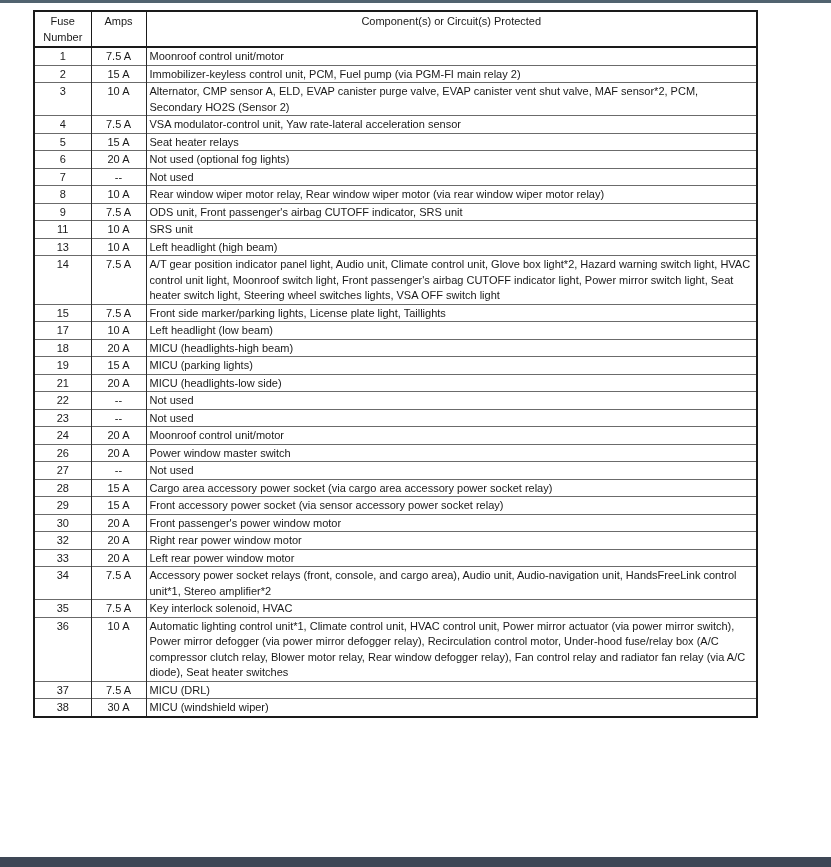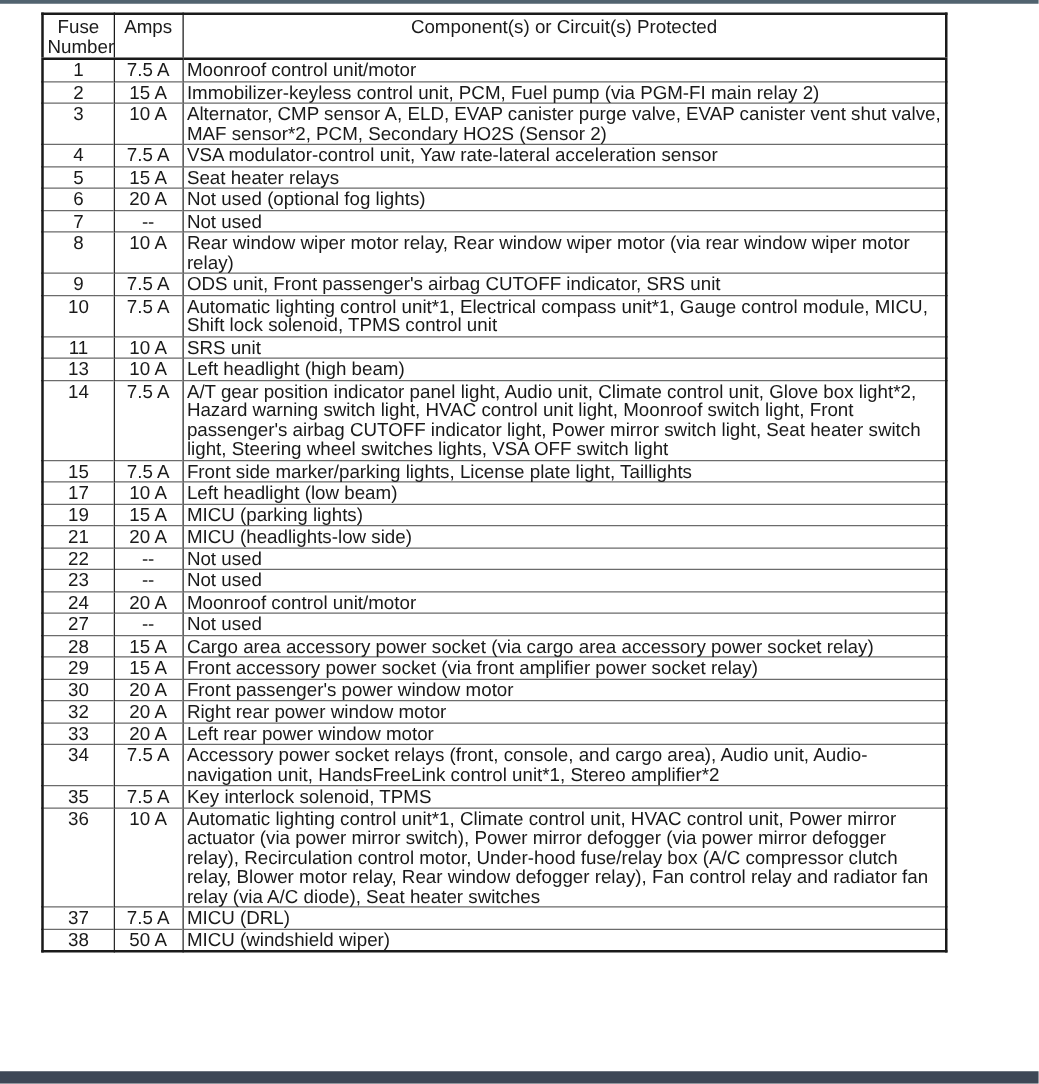--- a/index.html
+++ b/index.html
@@ -27,21 +27,21 @@
     background: #3e4756;
   }
   table.fuse-table {
     position: absolute;
     top: 10px;
     left: 33px;
     width: 723px;
     border-collapse: collapse;
     table-layout: fixed;
     border: 2px solid #1a1a1a;
-    font-size: 15px;
+    font-size: 11px;
     line-height: 15.5px;
   }
   col.c-fuse { width: 57px; }
   col.c-amps { width: 55px; }
   col.c-circuit { width: 611px; }
   th {
     font-weight: normal;
     text-align: center;
     vertical-align: top;
     padding: 2px 3px 1px;
@@ -119,25 +119,20 @@
         <td class="cell-center">8</td>
         <td class="cell-center">10 A</td>
         <td class="cell-left">Rear window wiper motor relay, Rear window wiper motor (via rear window wiper motor relay)</td>
       </tr>
       <tr>
         <td class="cell-center">9</td>
         <td class="cell-center">7.5 A</td>
         <td class="cell-left">ODS unit, Front passenger's airbag CUTOFF indicator, SRS unit</td>
       </tr>
       <tr>
-        <td class="cell-center">10</td>
-        <td class="cell-center">7.5 A</td>
-        <td class="cell-left">Automatic lighting control unit*1, Electrical compass unit*1, Gauge control module, MICU, Shift lock solenoid, TPMS control unit</td>
-      </tr>
-      <tr>
         <td class="cell-center">11</td>
         <td class="cell-center">10 A</td>
         <td class="cell-left">SRS unit</td>
       </tr>
       <tr>
         <td class="cell-center">13</td>
         <td class="cell-center">10 A</td>
         <td class="cell-left">Left headlight (high beam)</td>
       </tr>
       <tr>
@@ -149,20 +144,25 @@
         <td class="cell-center">15</td>
         <td class="cell-center">7.5 A</td>
         <td class="cell-left">Front side marker/parking lights, License plate light, Taillights</td>
       </tr>
       <tr>
         <td class="cell-center">17</td>
         <td class="cell-center">10 A</td>
         <td class="cell-left">Left headlight (low beam)</td>
       </tr>
       <tr>
+        <td class="cell-center">18</td>
+        <td class="cell-center">20 A</td>
+        <td class="cell-left">MICU (headlights-high beam)</td>
+      </tr>
+      <tr>
         <td class="cell-center">19</td>
         <td class="cell-center">15 A</td>
         <td class="cell-left">MICU (parking lights)</td>
       </tr>
       <tr>
         <td class="cell-center">21</td>
         <td class="cell-center">20 A</td>
         <td class="cell-left">MICU (headlights-low side)</td>
       </tr>
       <tr>
@@ -174,33 +174,38 @@
         <td class="cell-center">23</td>
         <td class="cell-center">--</td>
         <td class="cell-left">Not used</td>
       </tr>
       <tr>
         <td class="cell-center">24</td>
         <td class="cell-center">20 A</td>
         <td class="cell-left">Moonroof control unit/motor</td>
       </tr>
       <tr>
+        <td class="cell-center">26</td>
+        <td class="cell-center">20 A</td>
+        <td class="cell-left">Power window master switch</td>
+      </tr>
+      <tr>
         <td class="cell-center">27</td>
         <td class="cell-center">--</td>
         <td class="cell-left">Not used</td>
       </tr>
       <tr>
         <td class="cell-center">28</td>
         <td class="cell-center">15 A</td>
         <td class="cell-left">Cargo area accessory power socket (via cargo area accessory power socket relay)</td>
       </tr>
       <tr>
         <td class="cell-center">29</td>
         <td class="cell-center">15 A</td>
-        <td class="cell-left">Front accessory power socket (via front amplifier power socket relay)</td>
+        <td class="cell-left">Front accessory power socket (via sensor accessory power socket relay)</td>
       </tr>
       <tr>
         <td class="cell-center">30</td>
         <td class="cell-center">20 A</td>
         <td class="cell-left">Front passenger's power window motor</td>
       </tr>
       <tr>
         <td class="cell-center">32</td>
         <td class="cell-center">20 A</td>
         <td class="cell-left">Right rear power window motor</td>
@@ -211,33 +216,33 @@
         <td class="cell-left">Left rear power window motor</td>
       </tr>
       <tr>
         <td class="cell-center">34</td>
         <td class="cell-center">7.5 A</td>
         <td class="cell-left">Accessory power socket relays (front, console, and cargo area), Audio unit, Audio-navigation unit, HandsFreeLink control unit*1, Stereo amplifier*2</td>
       </tr>
       <tr>
         <td class="cell-center">35</td>
         <td class="cell-center">7.5 A</td>
-        <td class="cell-left">Key interlock solenoid, TPMS</td>
+        <td class="cell-left">Key interlock solenoid, HVAC</td>
       </tr>
       <tr>
         <td class="cell-center">36</td>
         <td class="cell-center">10 A</td>
         <td class="cell-left">Automatic lighting control unit*1, Climate control unit, HVAC control unit, Power mirror actuator (via power mirror switch), Power mirror defogger (via power mirror defogger relay), Recirculation control motor, Under-hood fuse/relay box (A/C compressor clutch relay, Blower motor relay, Rear window defogger relay), Fan control relay and radiator fan relay (via A/C diode), Seat heater switches</td>
       </tr>
       <tr>
         <td class="cell-center">37</td>
         <td class="cell-center">7.5 A</td>
         <td class="cell-left">MICU (DRL)</td>
       </tr>
       <tr>
         <td class="cell-center">38</td>
-        <td class="cell-center">50 A</td>
+        <td class="cell-center">30 A</td>
         <td class="cell-left">MICU (windshield wiper)</td>
       </tr>
     </tbody>
 </table>
 
 <div class="bottom-bar"></div>
 
 </body></html>

